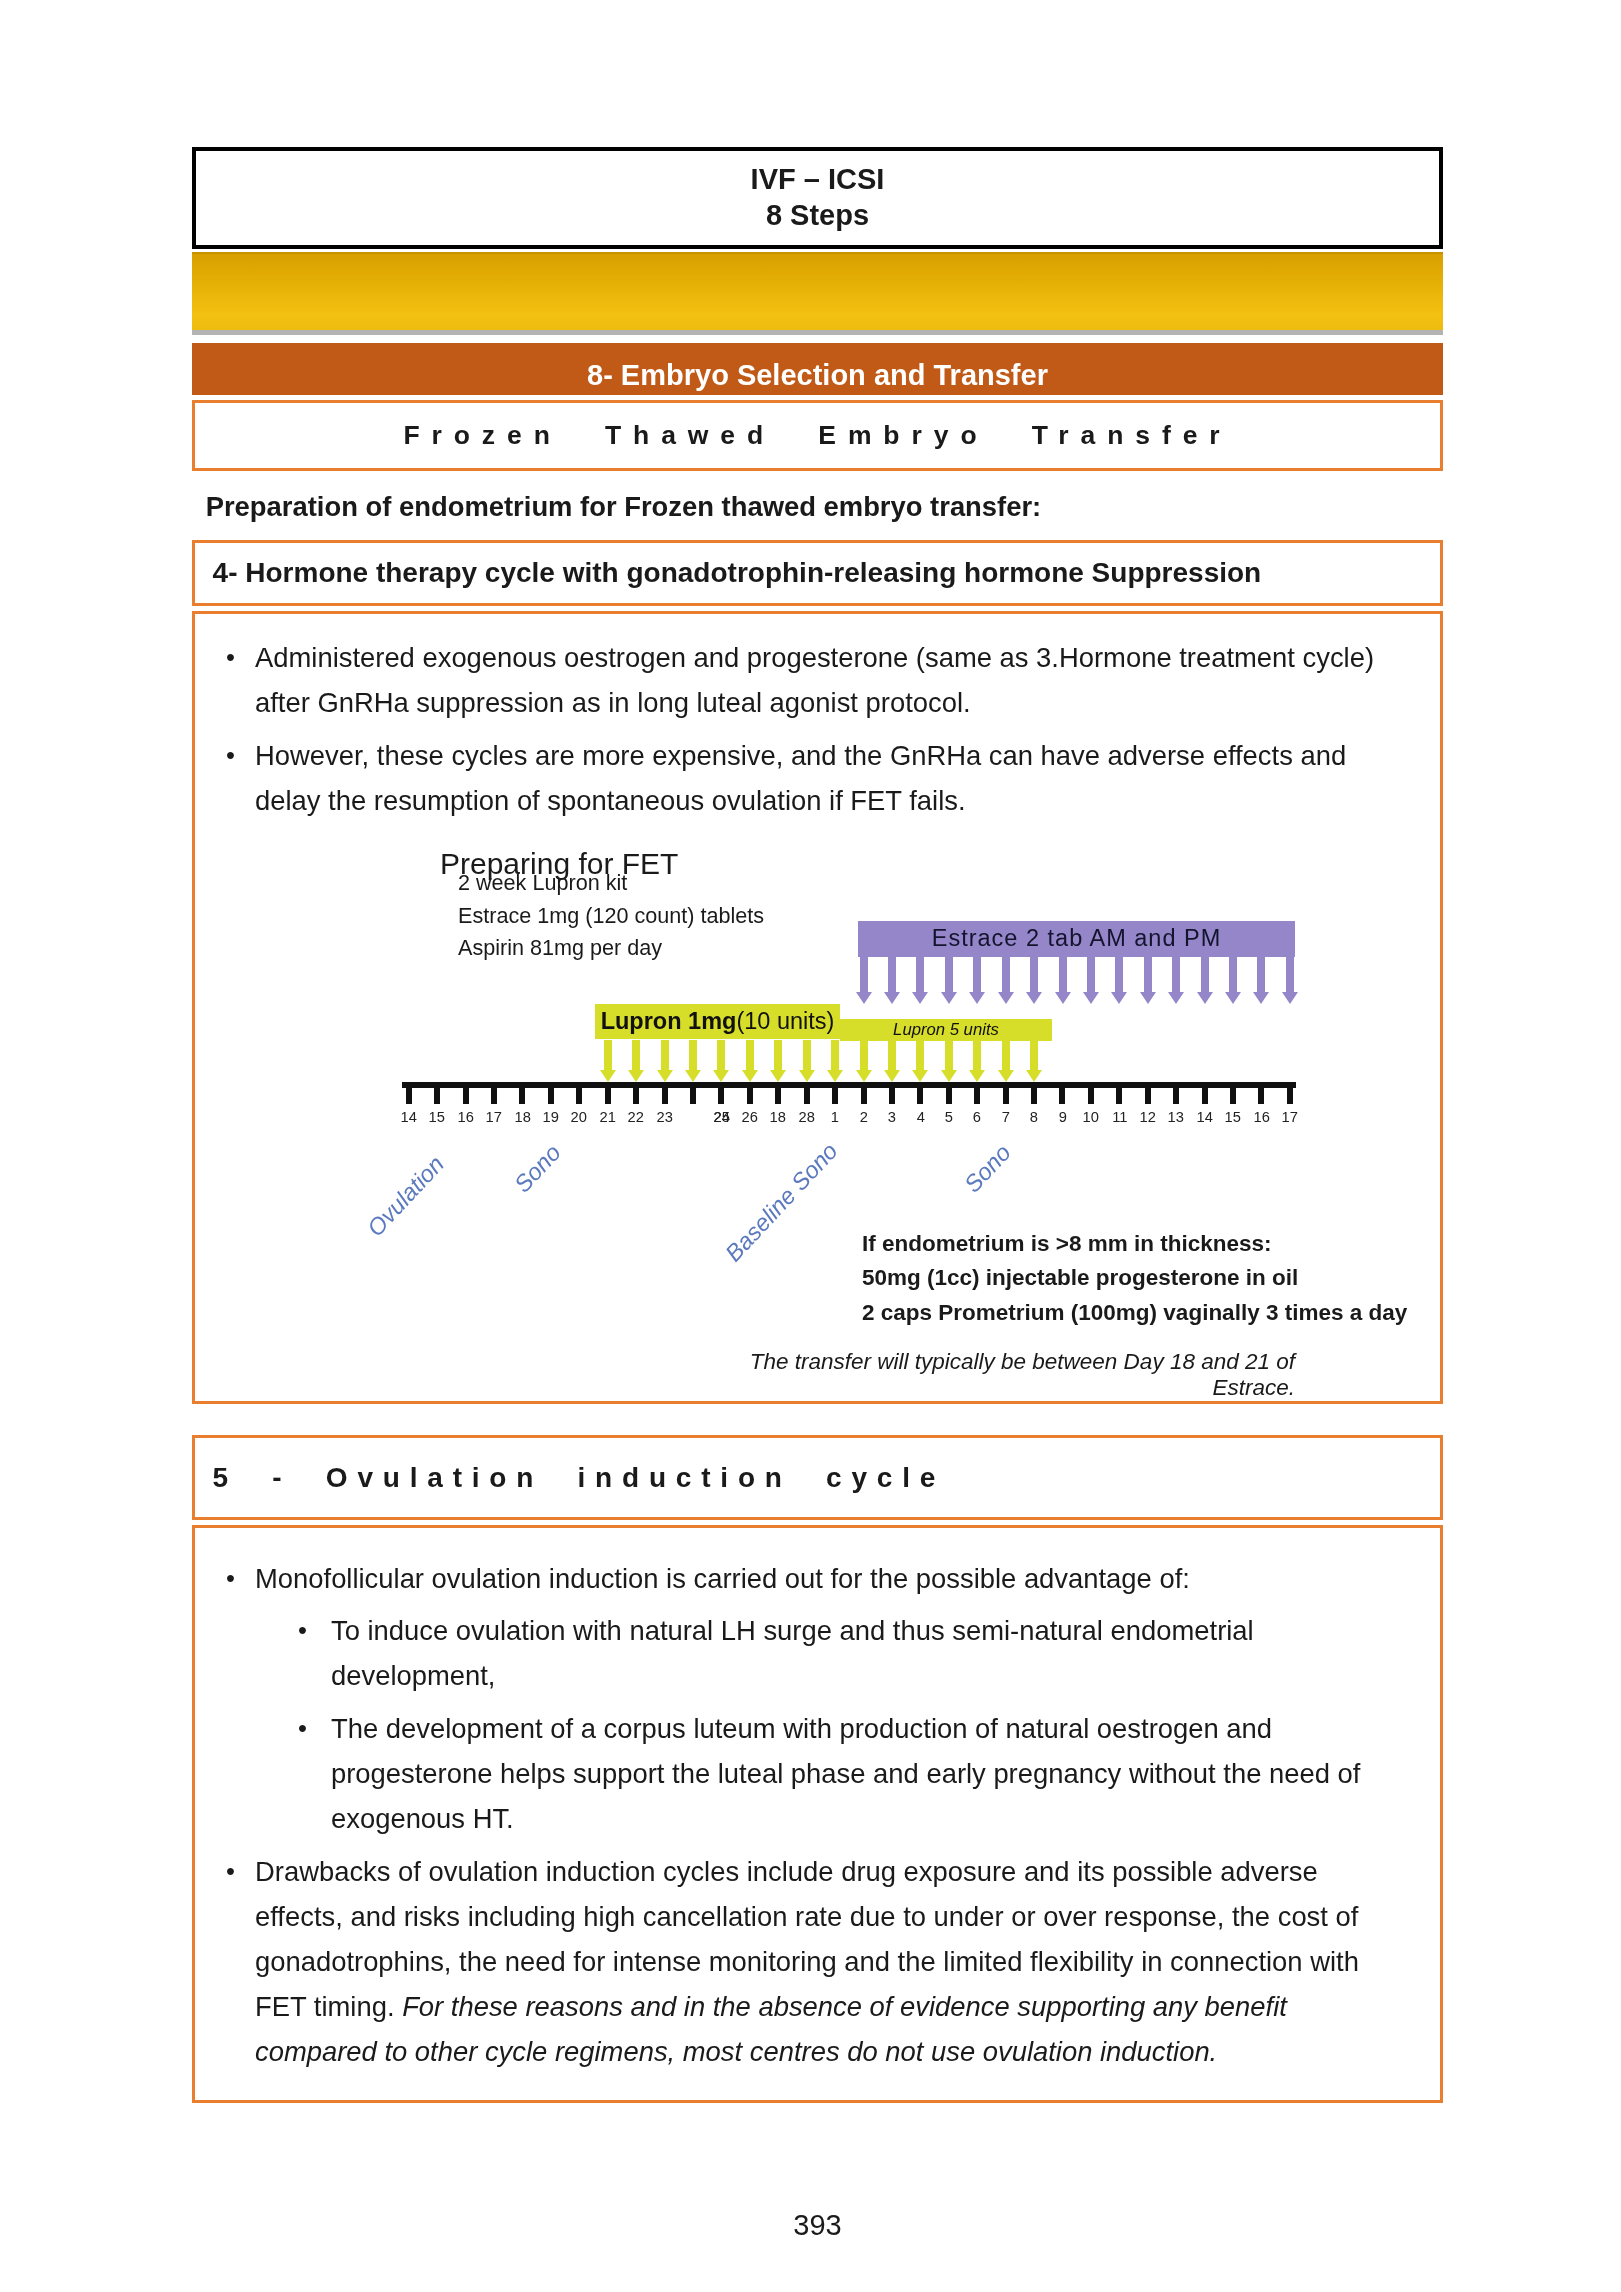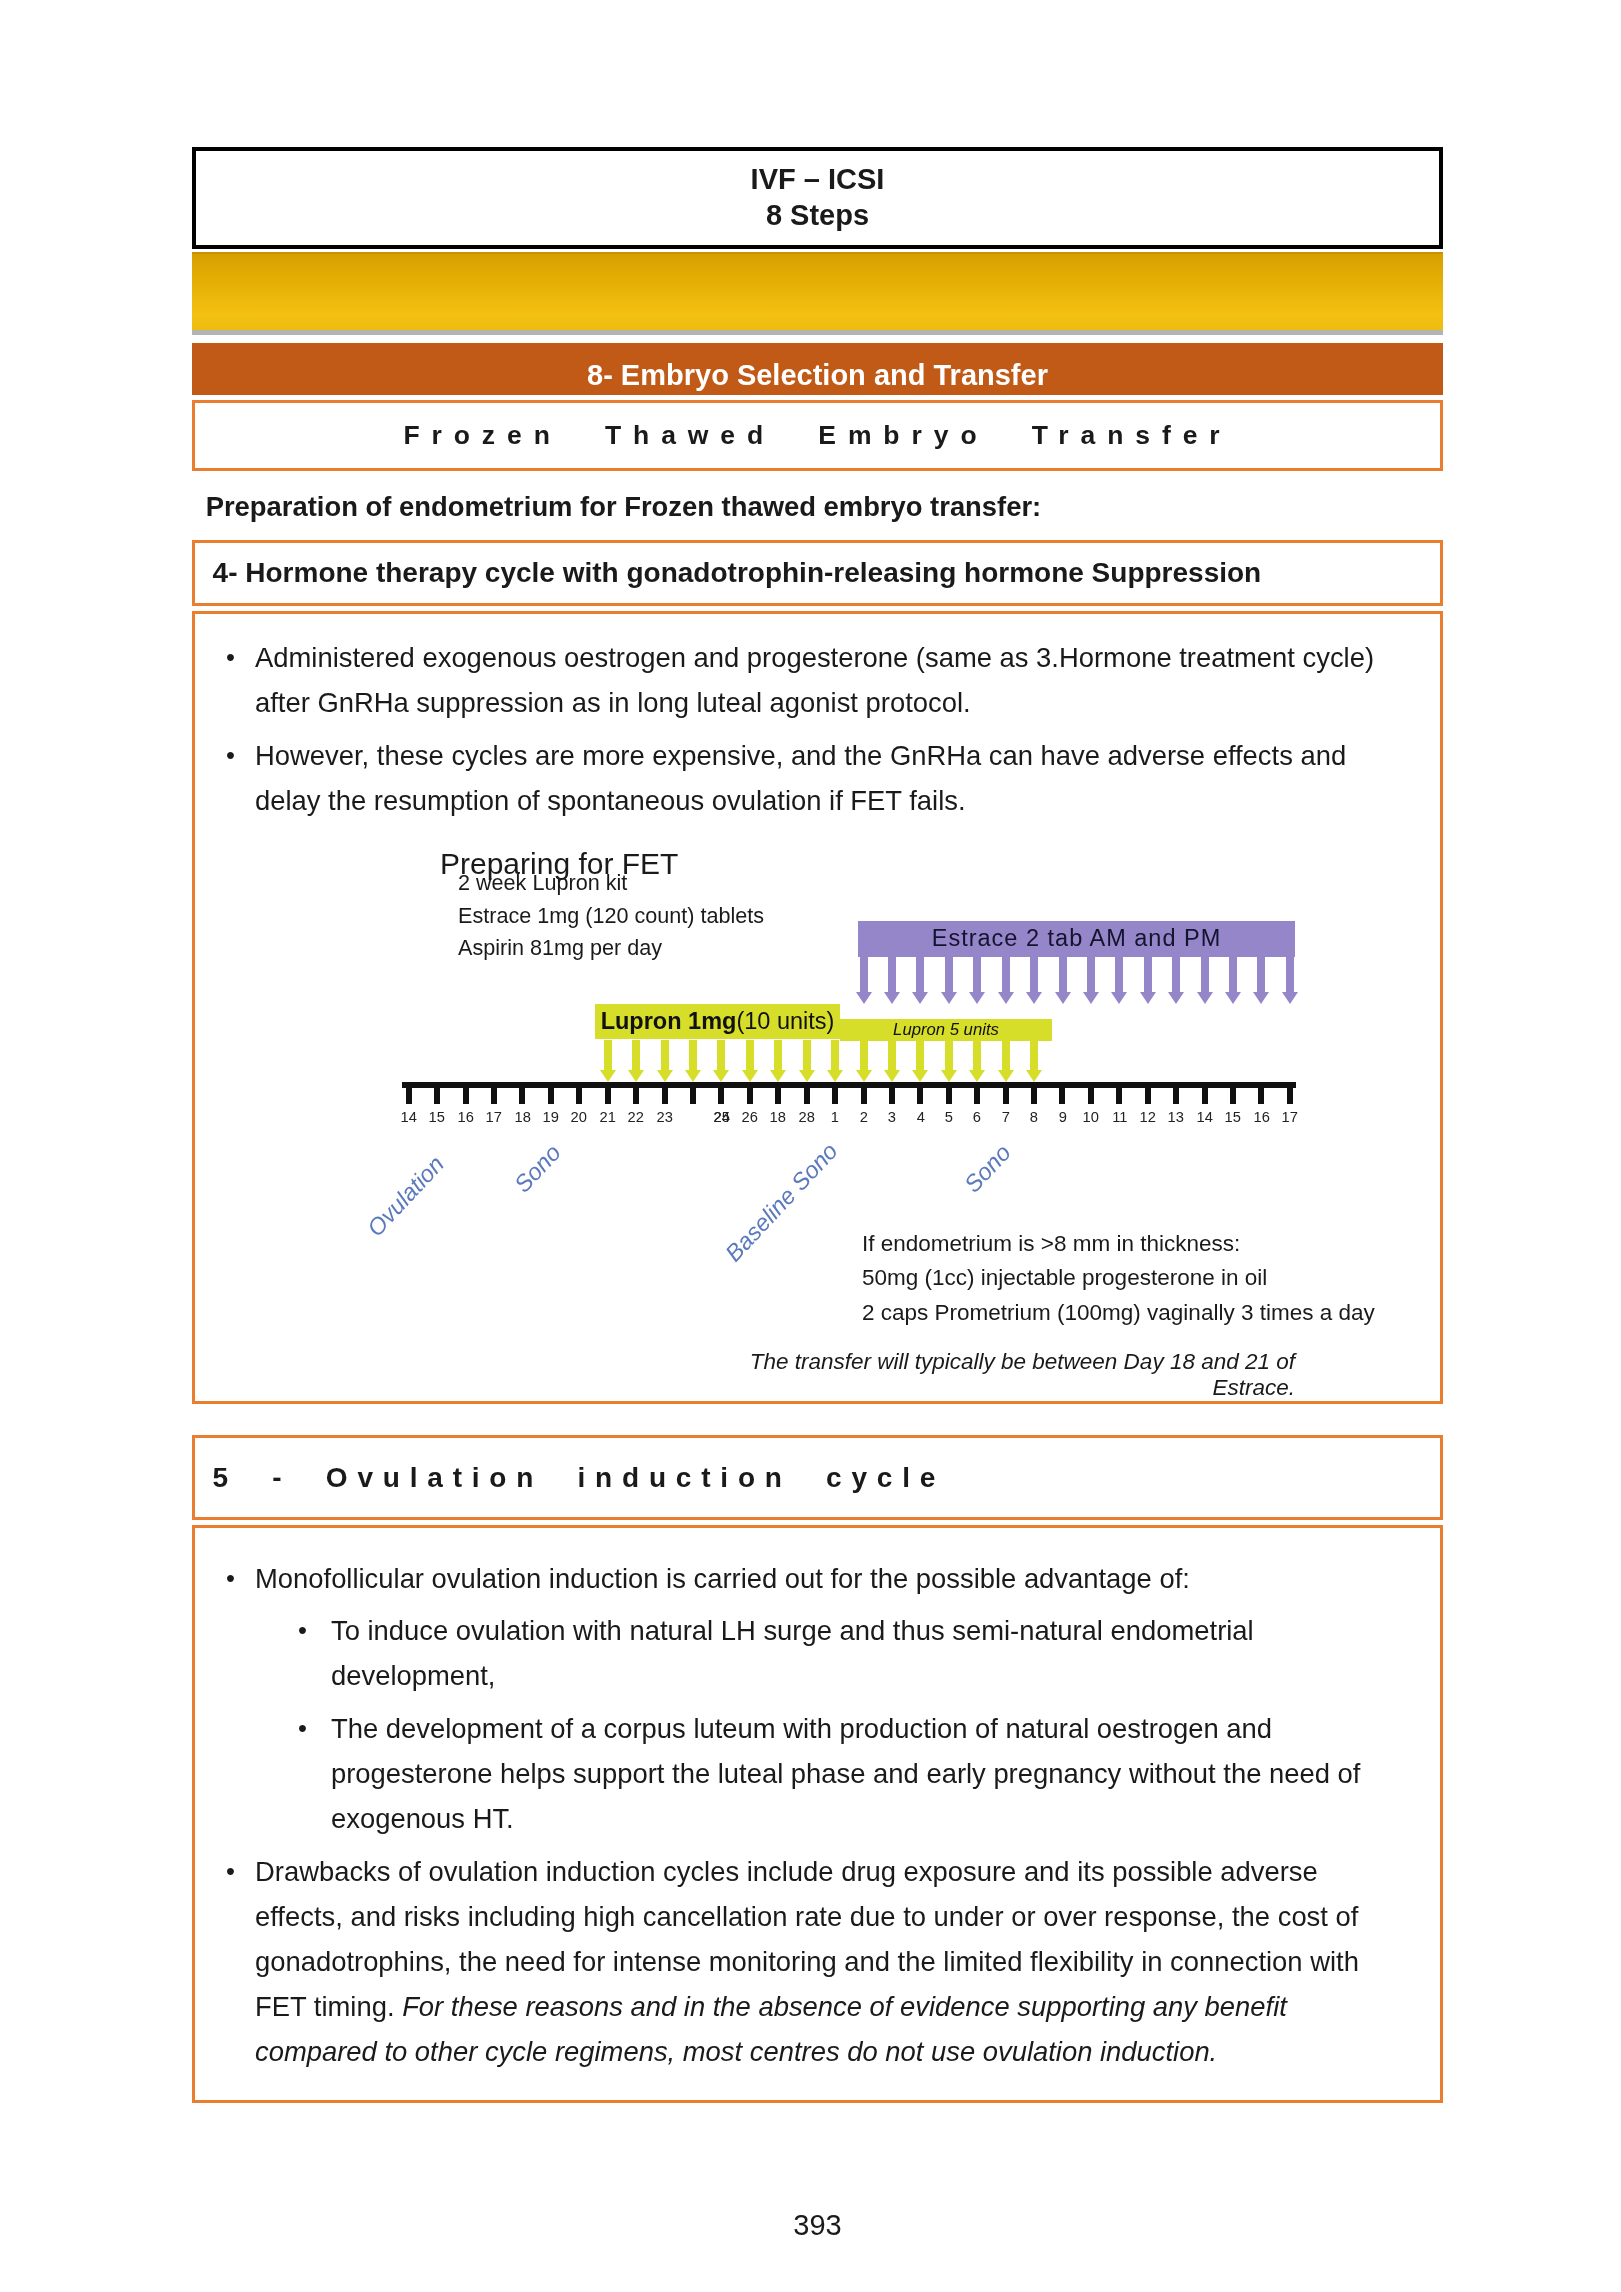--- a/index.html
+++ b/index.html
@@ -61,21 +61,21 @@
   .pa::after { content:""; position:absolute; top:100%; left:50%; transform:translateX(-50%);
                border:8.8px solid transparent; border-top:12.7px solid #9486c8; border-bottom:0; }
   .ya { position:absolute; top:209px; width:7.8px; height:30px; background:#d6de29; }
   .ya::after { content:""; position:absolute; top:100%; left:50%; transform:translateX(-50%);
                border:8.8px solid transparent; border-top:12.7px solid #d6de29; border-bottom:0; }
   .axis { position:absolute; left:207px; top:251px; width:894px; height:6.9px; background:#101010; }
   .tick { position:absolute; top:251px; width:5.9px; height:22.5px; background:#101010; }
   .tlab { position:absolute; top:278px; width:25.5px; text-align:center; font-size:14.7px; color:#222; }
   .sono { position:absolute; white-space:nowrap; color:#5b79be; font-size:23.5px; font-style:italic;
           transform:rotate(-47deg); transform-origin:left bottom; }
-  .dg-note { position:absolute; left:667px; font-size:22.5px; }
+  .dg-note { position:absolute; left:667px; font-size:22.5px;font-weight:bold; }
   .dg-transfer { position:absolute; top:518px; left:490px; width:610px; text-align:right;
                  font-size:22.5px; font-style:italic; }
 
   .page-num { text-align:center; margin-top:106px; font-size:29px; }
 </style>
 </head>
 <body>
 
 <div class="page">
   <div class="col">

